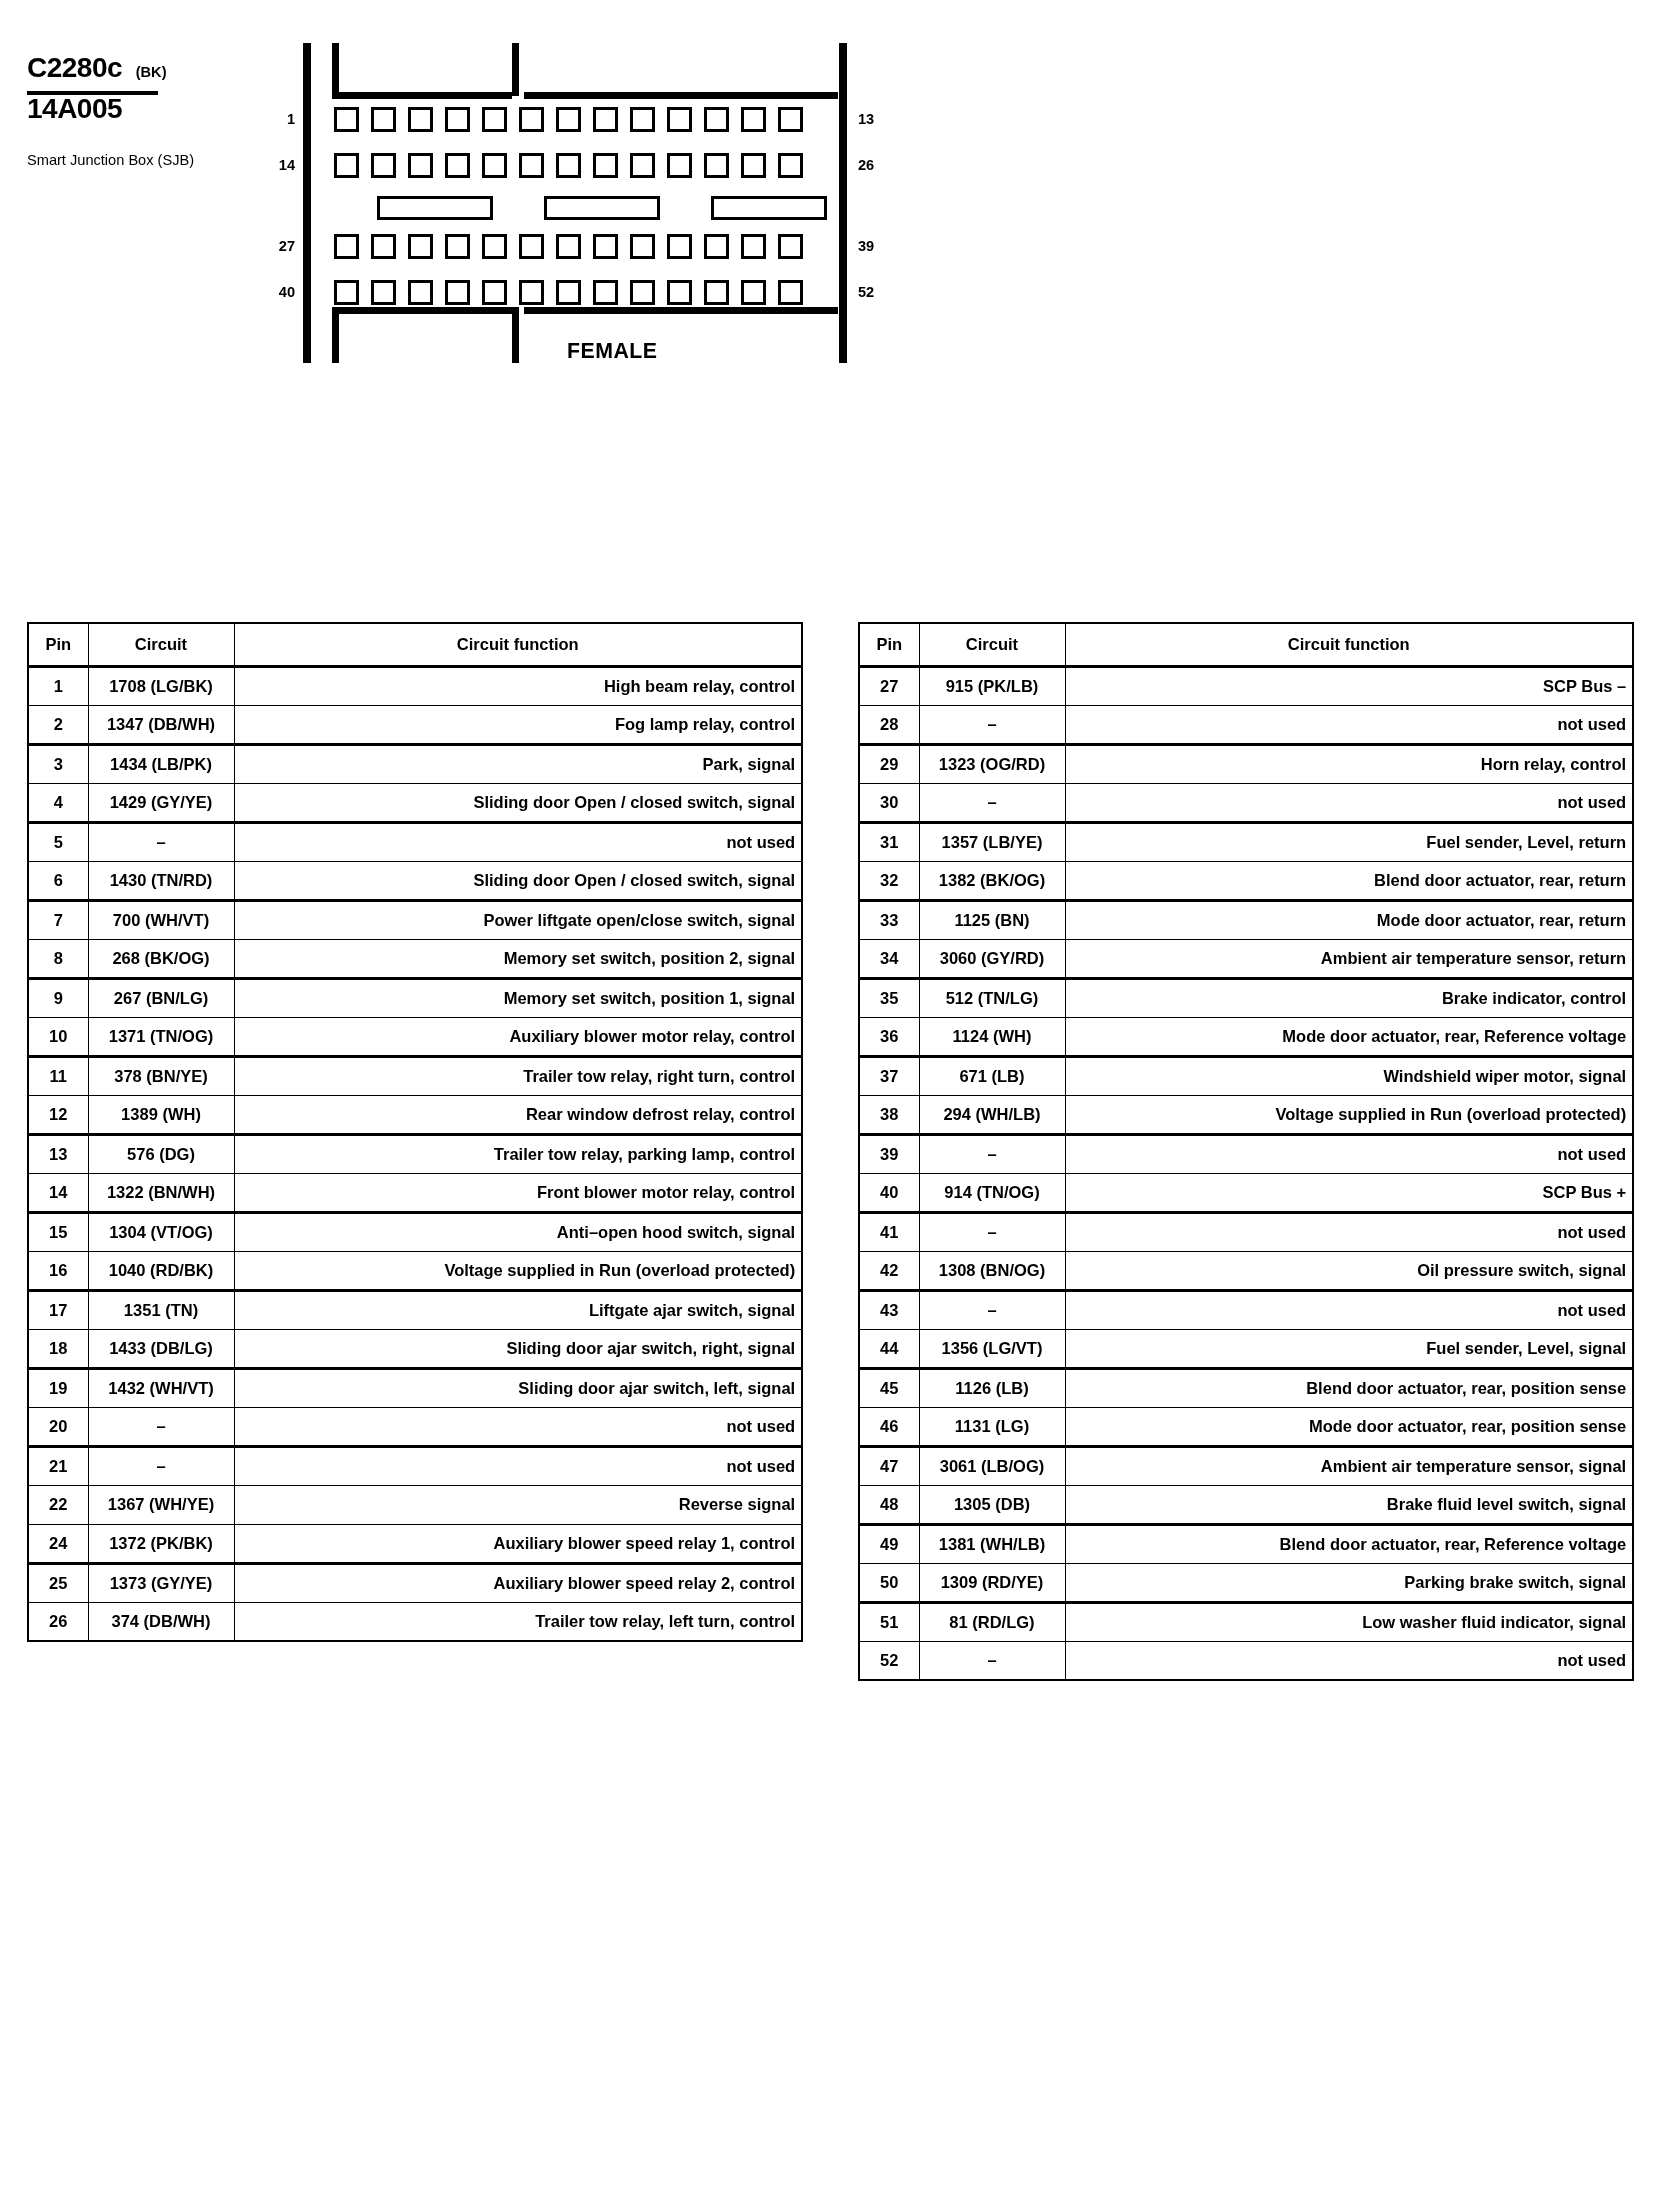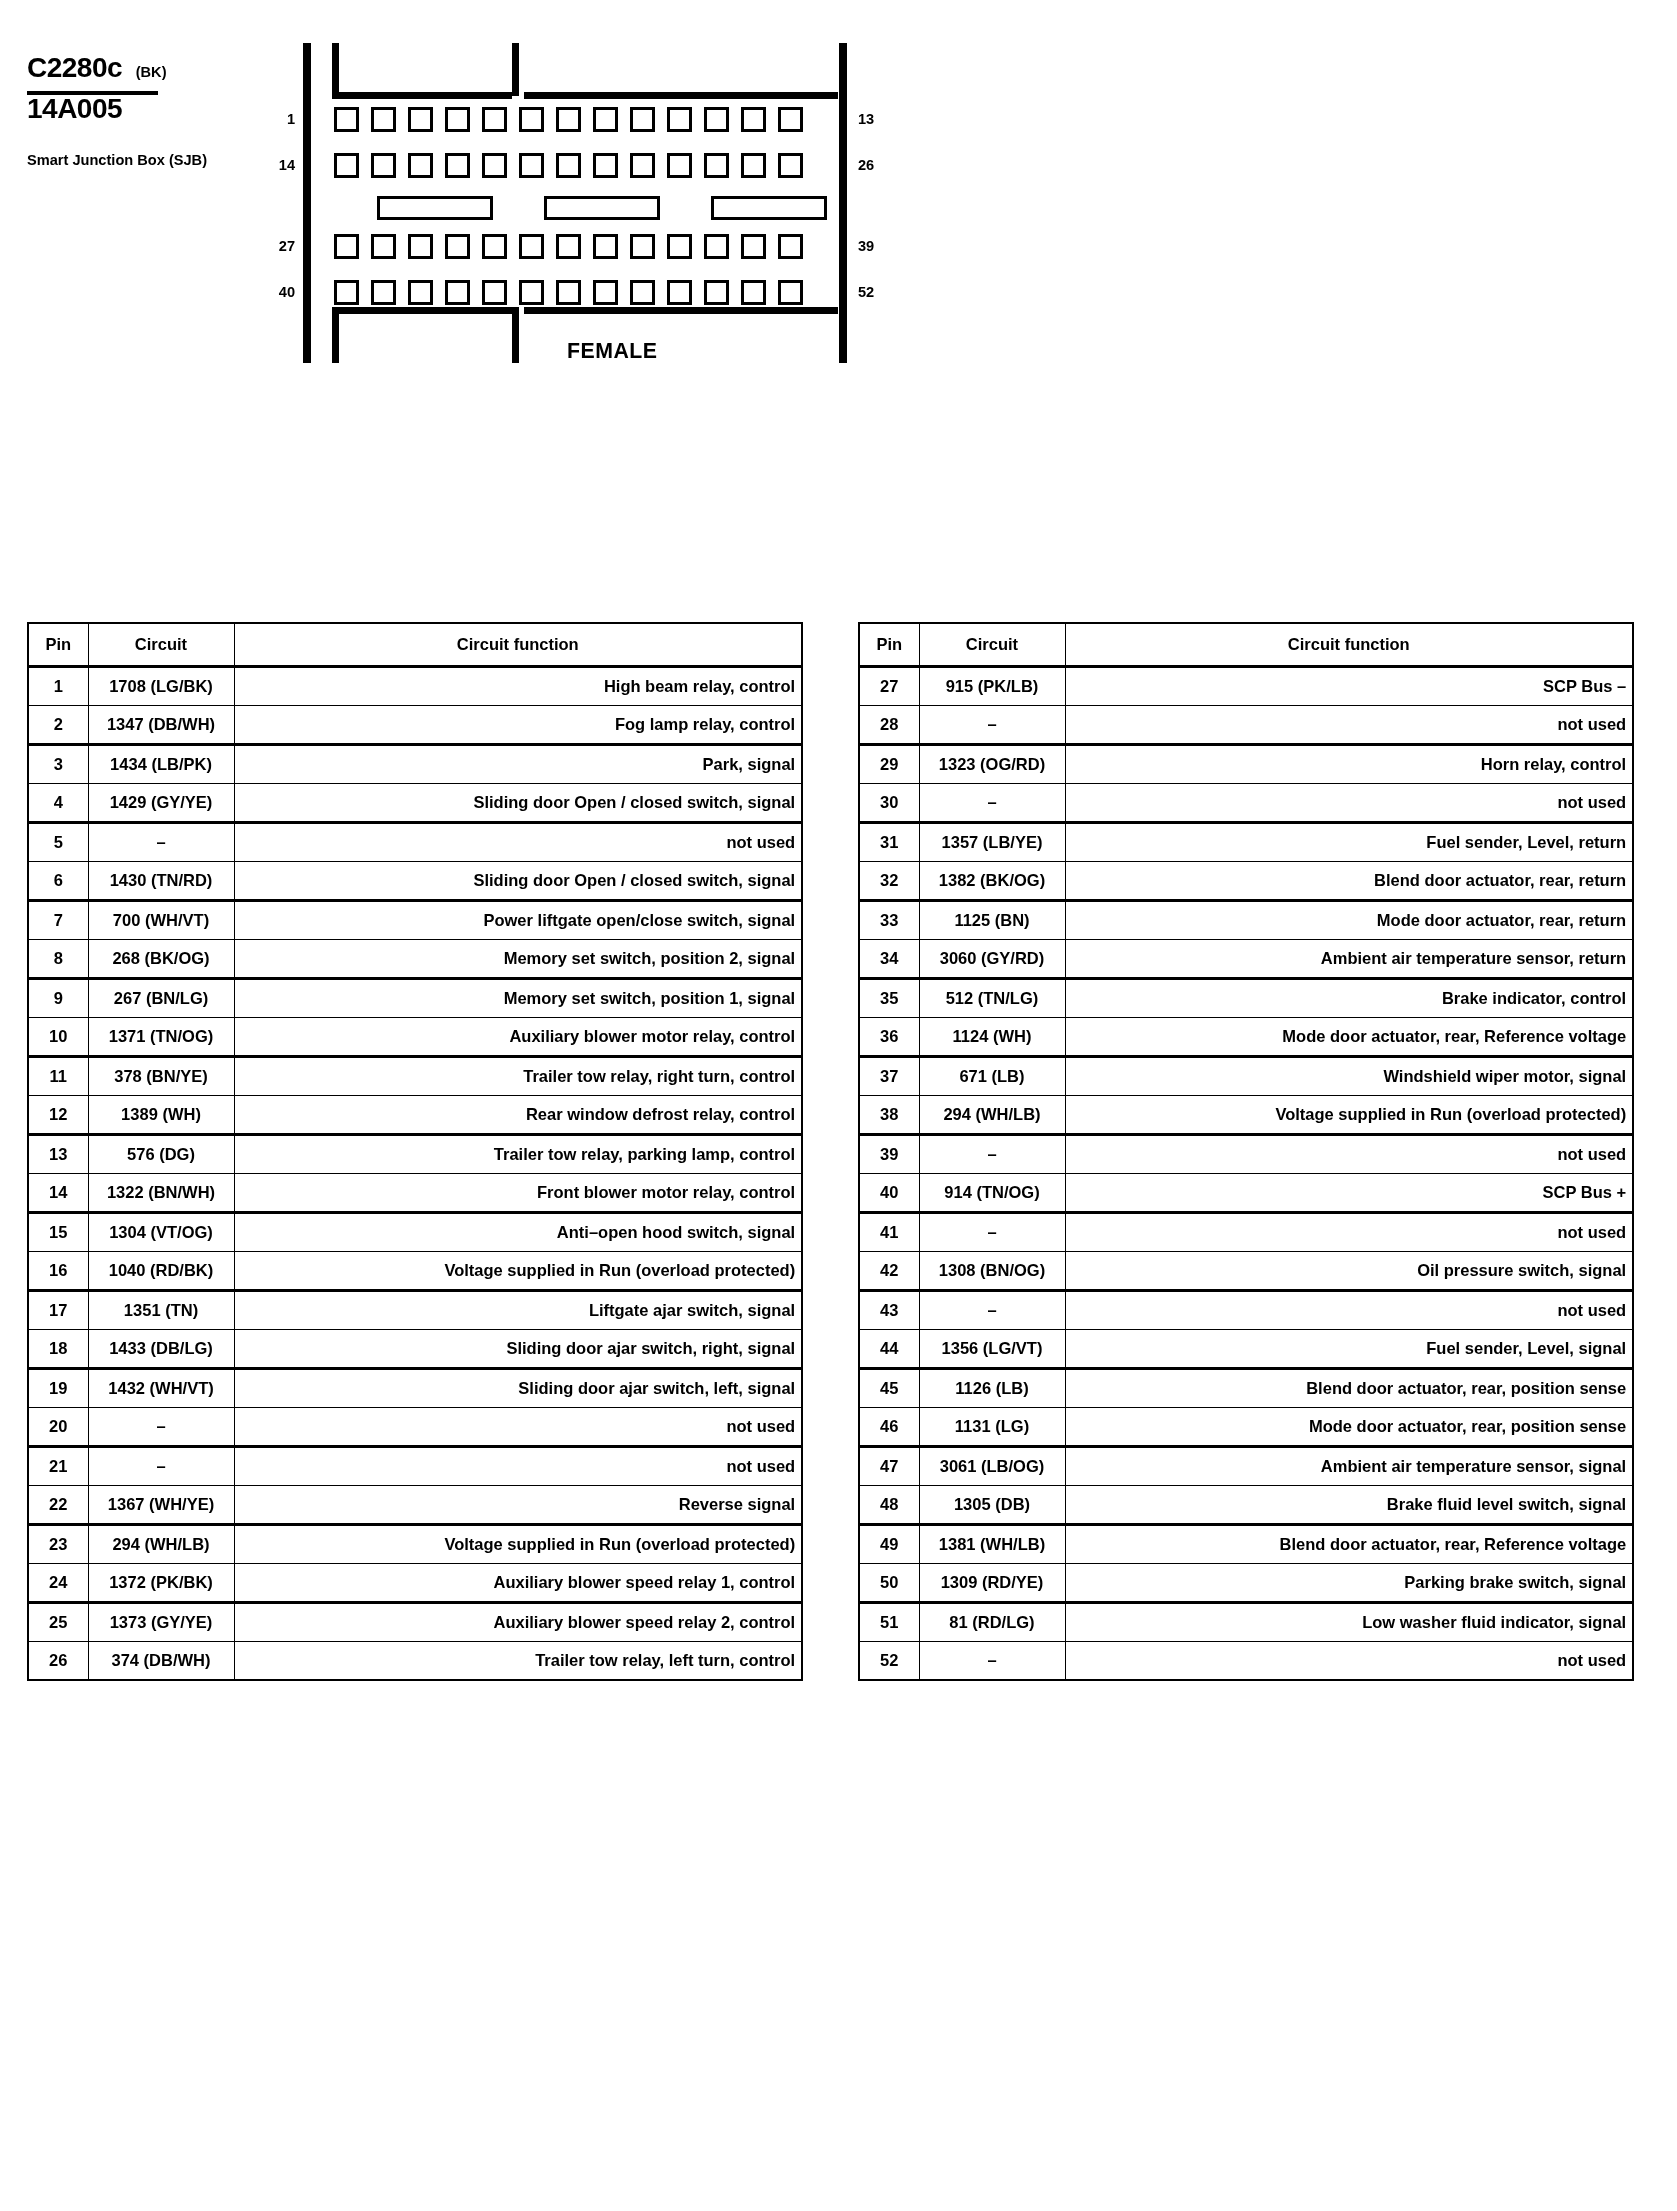--- a/index.html
+++ b/index.html
@@ -47,21 +47,21 @@
     margin-top: 8.7px;
   }
   #part-number {
     font-size: 28px;
     font-weight: bold;
     letter-spacing: -0.5px;
     line-height: 1;
   }
   #component-name {
     font-size: 14.6px;
-    font-weight: bold;
+    font-weight: normal;
     margin-top: 27px;
     line-height: 1.45;
     width: 213px;
   }
 
   
   #connector-diagram {
     position: absolute;
     left: 279px;
     top: 43px;
@@ -430,25 +430,20 @@
         <tr class="row-heavy">
           <td class="col-pin">21</td>
           <td class="col-circuit">–</td>
           <td class="col-function">not used</td>
         </tr>
         <tr>
           <td class="col-pin">22</td>
           <td class="col-circuit">1367 (WH/YE)</td>
           <td class="col-function">Reverse signal</td>
         </tr>
-        <tr class="row-heavy">
-          <td class="col-pin">23</td>
-          <td class="col-circuit">294 (WH/LB)</td>
-          <td class="col-function">Voltage supplied in Run (overload protected)</td>
-        </tr>
         <tr>
           <td class="col-pin">24</td>
           <td class="col-circuit">1372 (PK/BK)</td>
           <td class="col-function">Auxiliary blower speed relay 1, control</td>
         </tr>
         <tr class="row-heavy">
           <td class="col-pin">25</td>
           <td class="col-circuit">1373 (GY/YE)</td>
           <td class="col-function">Auxiliary blower speed relay 2, control</td>
         </tr>

